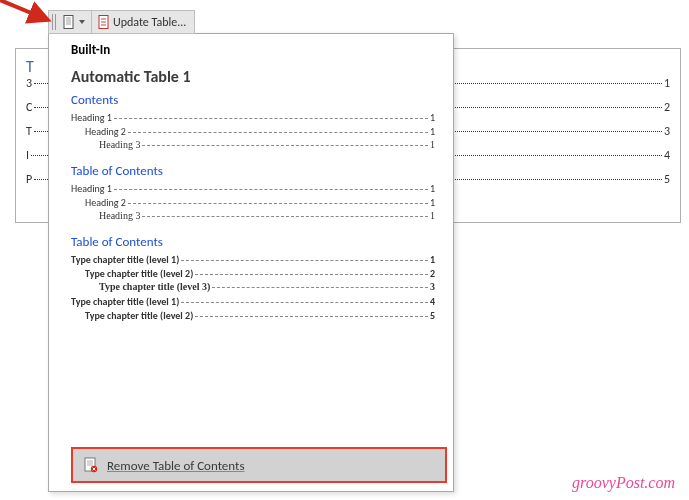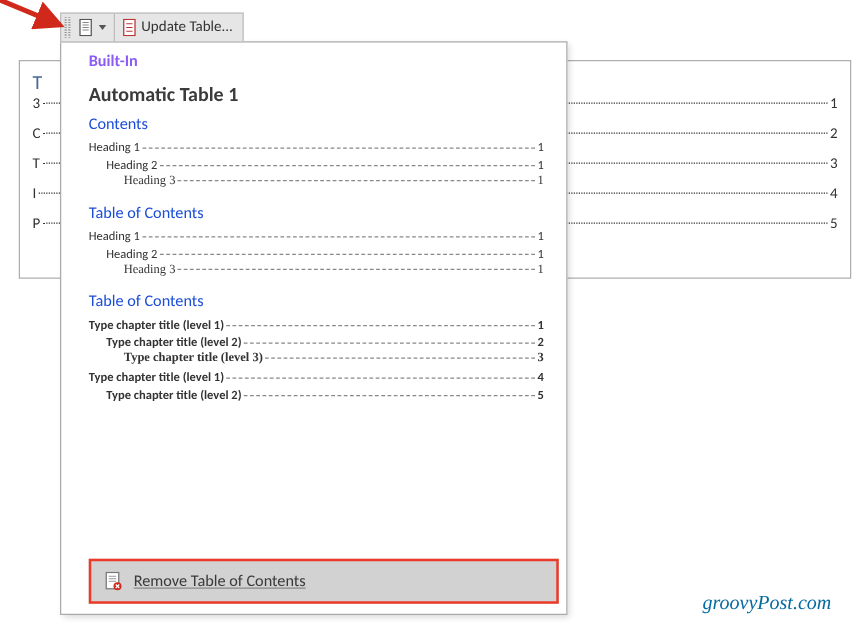--- a/index.html
+++ b/index.html
@@ -117,21 +117,21 @@
     width: 404px;
     height: 457px;
     background: #fff;
     border: 1px solid #aaa;
     box-shadow: 2px 2px 5px rgba(0,0,0,0.15);
     z-index: 20;
   }
   .section-head {
     font-size: 13px;
     font-weight: 700;
-    color: #8b5cf6;
+    color: #000000;
     padding: 8px 0 4px 22px;
   }
   .preset-title {
     font-size: 16px;
     font-weight: 700;
     color: #3b3b3b;
     padding: 6px 0 6px 22px;
   }
   .preset-block {
     margin: 0 18px 10px 22px;
@@ -174,23 +174,23 @@
     gap: 8px;
     padding-left: 10px;
     font-size: 13px;
     color: #3a3a3a;
     cursor: pointer;
   }
   .remove-row .txt { text-decoration: underline; text-decoration-color: #888; }
 
   .watermark {
     position: absolute;
-    right: 24px;
+    right: 14px;
     bottom: 8px;
-    color: #0369a1;
+    color: #ec4899;
     font-family: Georgia, "Times New Roman", serif;
     font-style: italic;
     font-size: 16px;
     z-index: 40;
   }
 </style>
 </head>
 <body>
 
 <div class="canvas">

